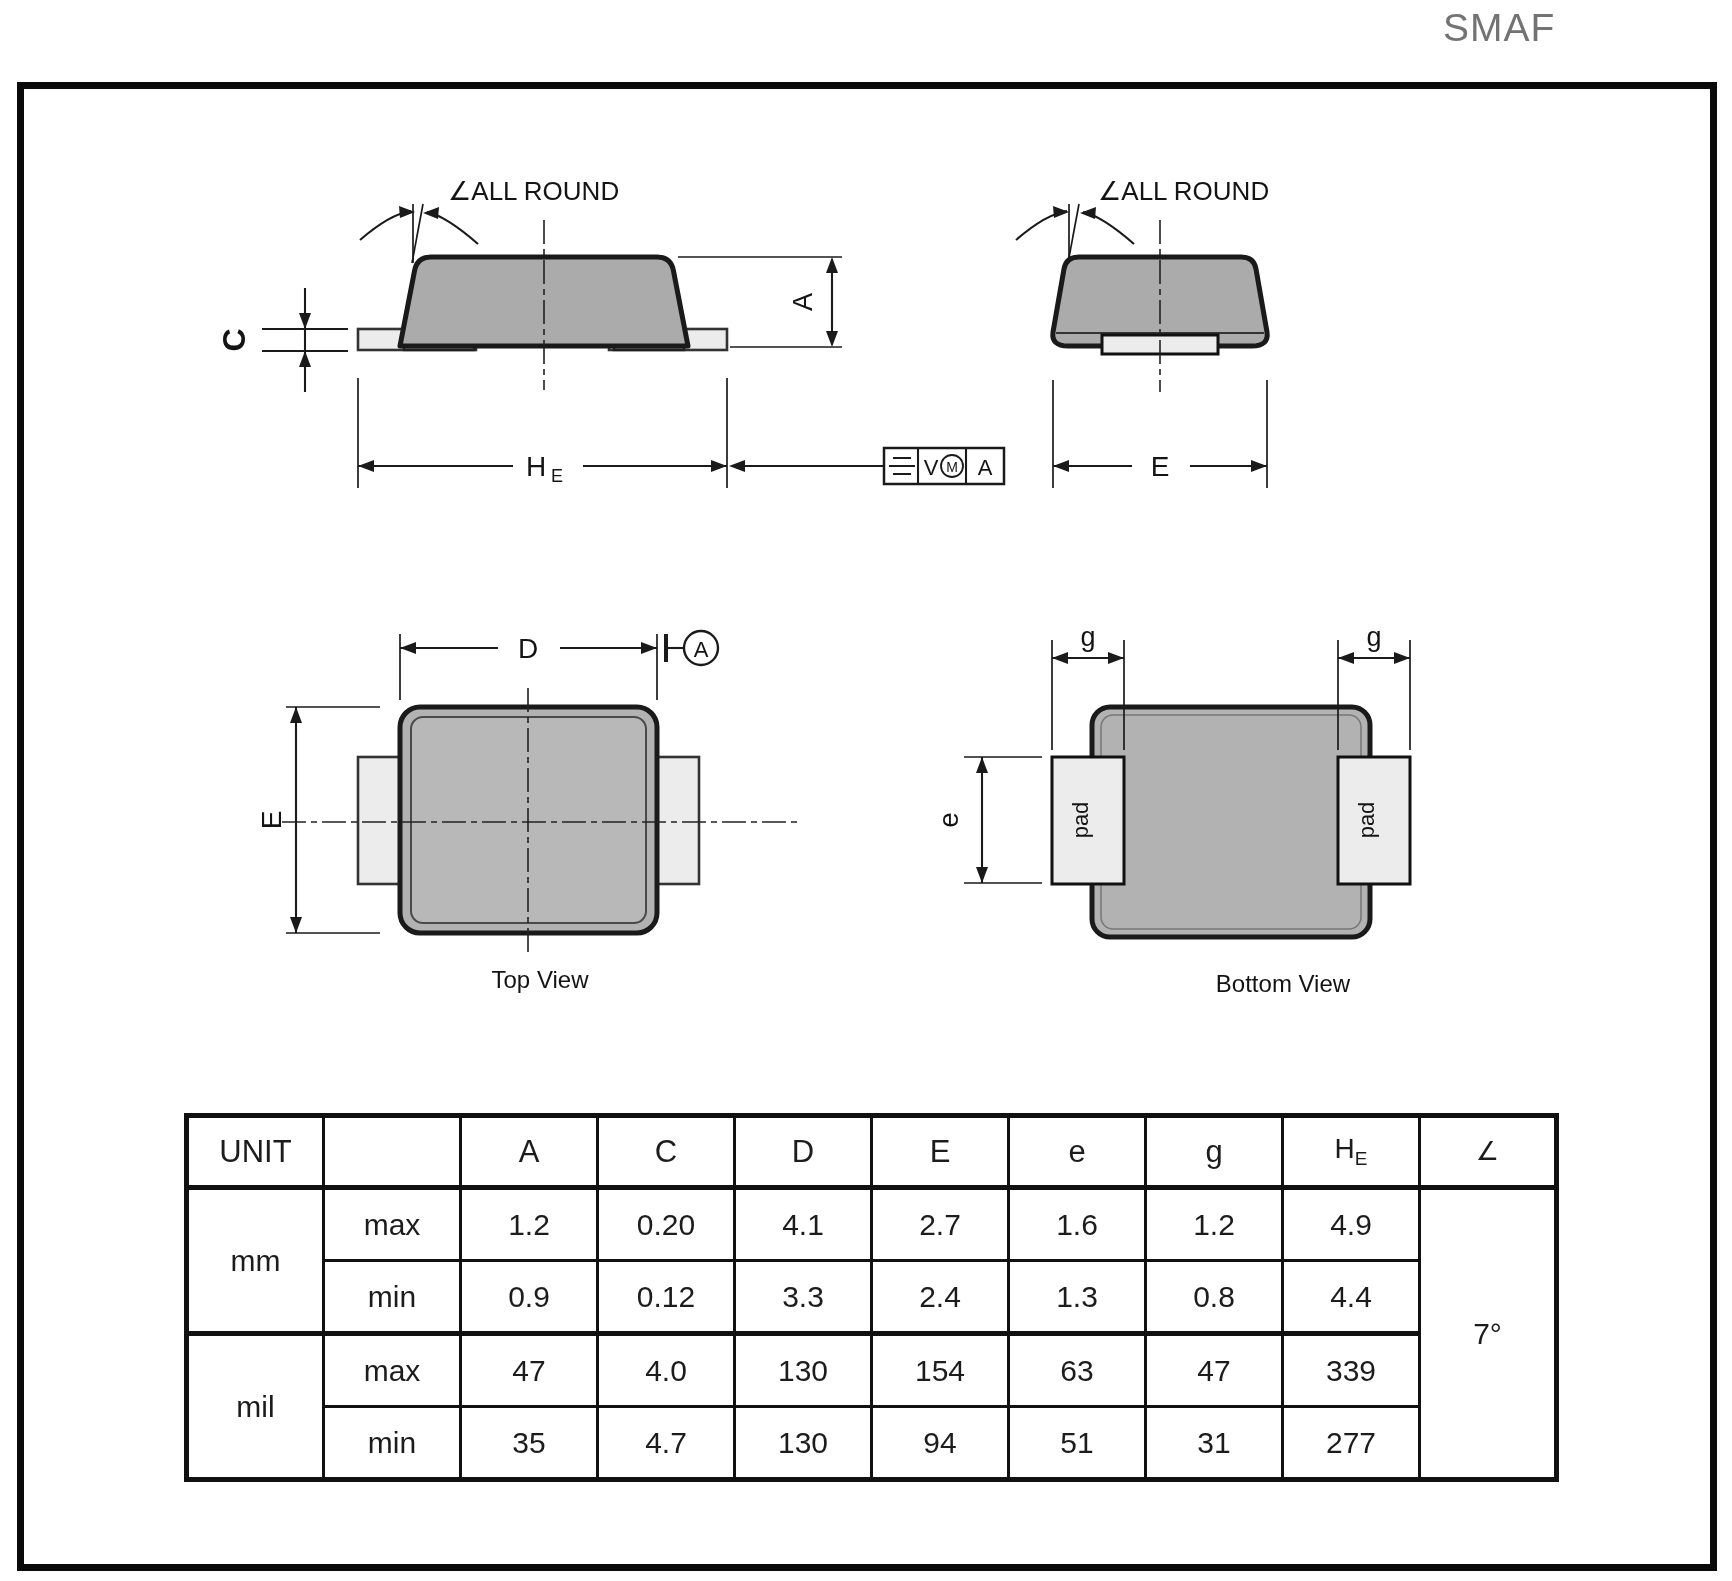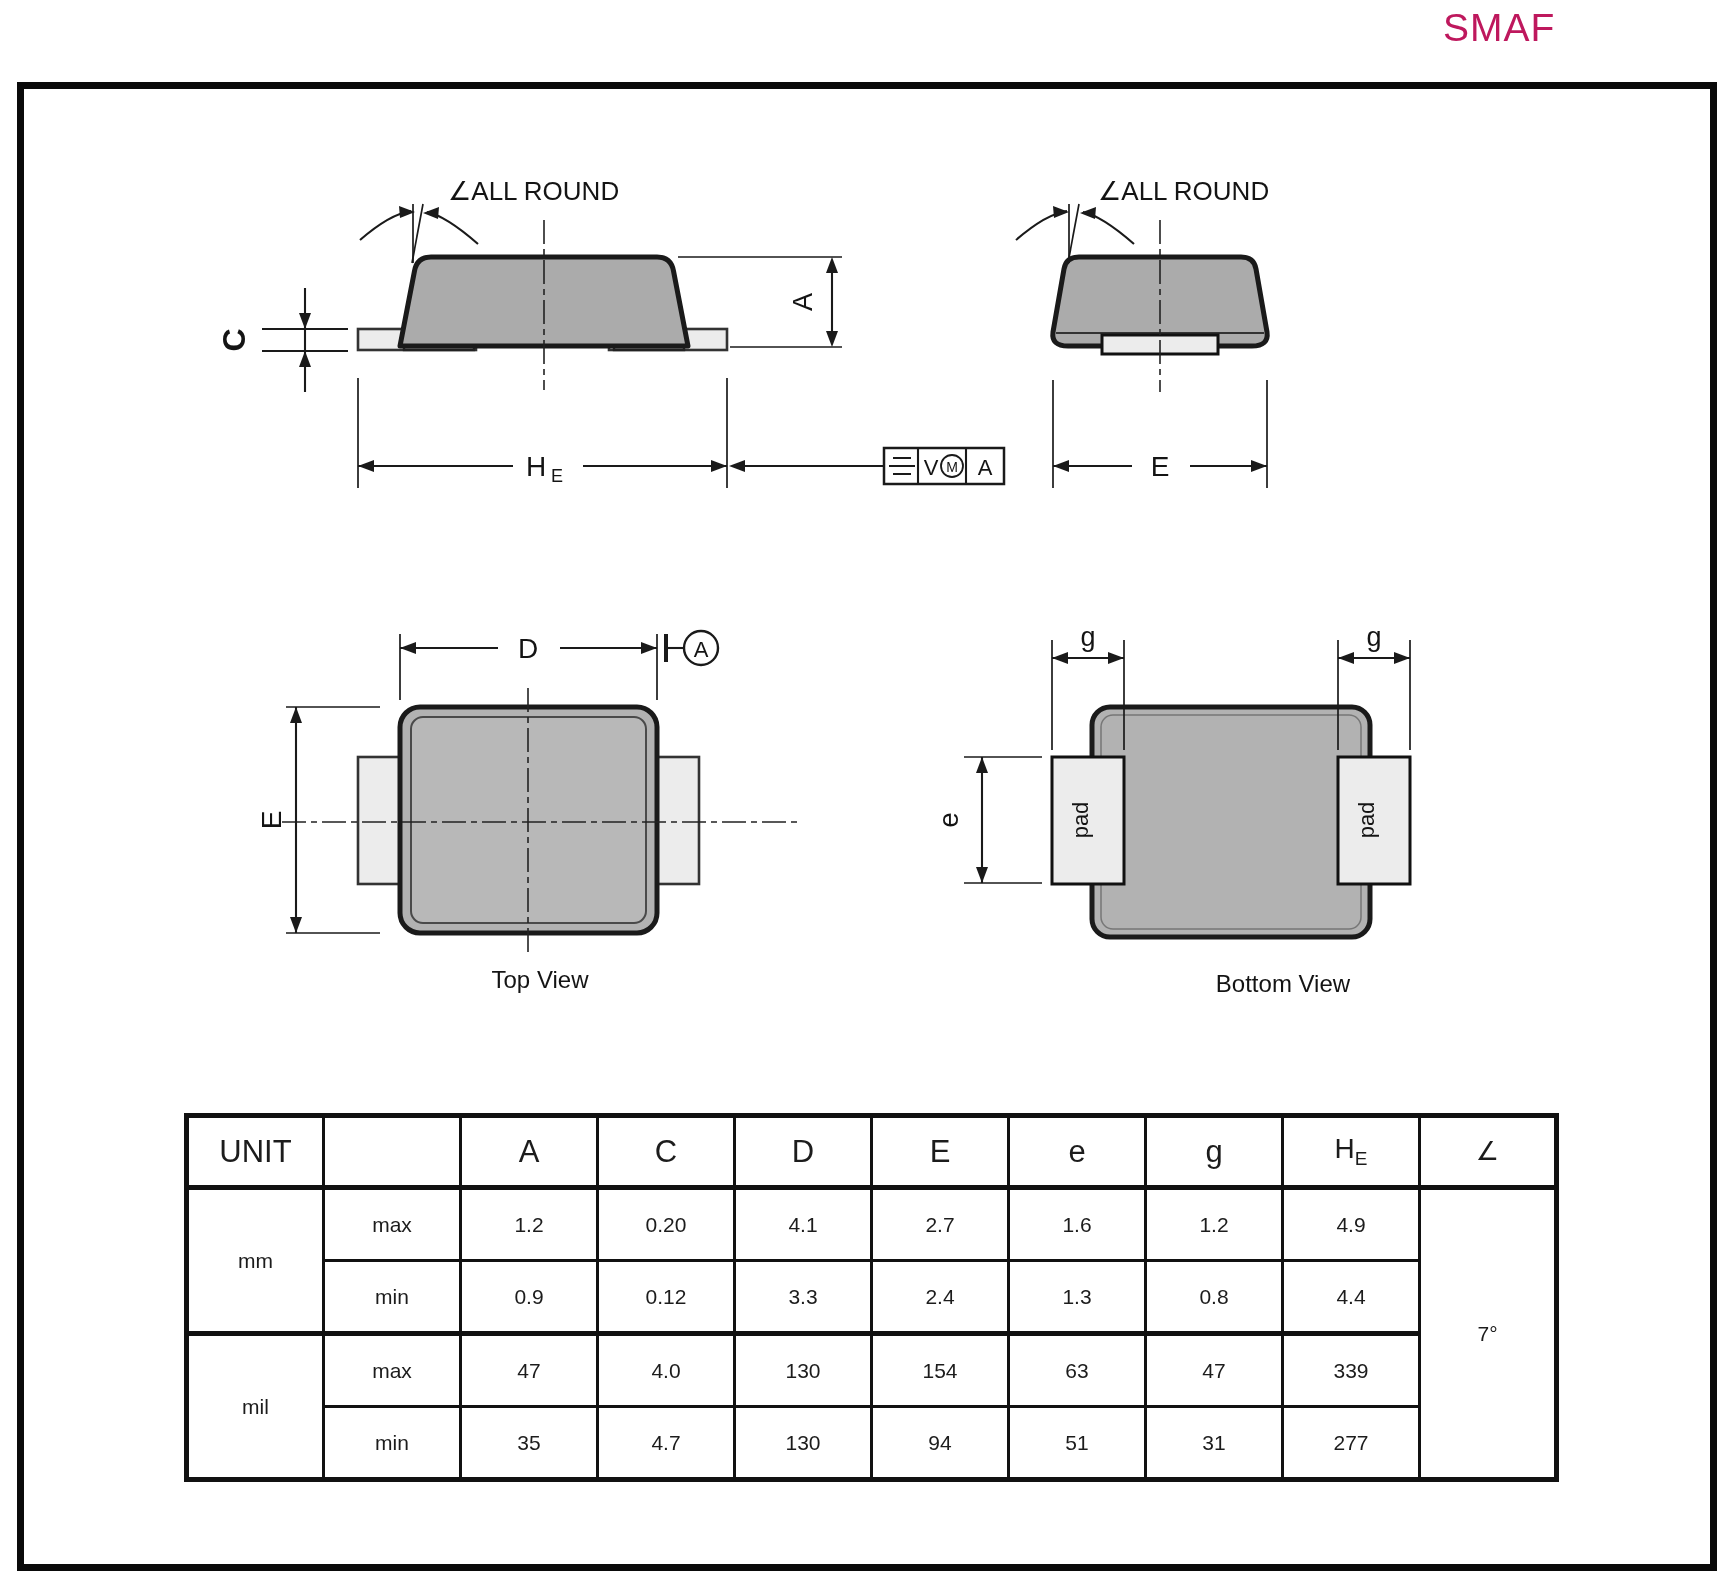--- a/index.html
+++ b/index.html
@@ -1,36 +1,36 @@
 <!DOCTYPE html>
 <html><head>
 <meta charset="utf-8">
 <style>
   html,body{margin:0;padding:0;background:#ffffff;width:1732px;height:1581px;overflow:hidden;}
   body{position:relative;font-family:"Liberation Sans",sans-serif;}
-  .title{position:absolute;left:1443px;top:6px;font-size:39px;font-weight:500;color:#be185d;letter-spacing:1px;}
+  .title{position:absolute;left:1443px;top:6px;font-size:39px;font-weight:500;color:#737373;letter-spacing:1px;}
   .frame{position:absolute;left:17px;top:82px;width:1700px;height:1489px;border:7px solid #0a0a0a;box-sizing:border-box;background:#ffffff;}
   svg.drawing{position:absolute;left:0;top:0;width:1732px;height:1581px;}
   svg text{font-family:"Liberation Sans",sans-serif;fill:#141414;}
   .dl{stroke:#1a1a1a;stroke-width:2.1;fill:none;}
   .xl{stroke:#1a1a1a;stroke-width:1.7;fill:none;}
   .cl{stroke:#222;stroke-width:1.6;fill:none;stroke-dasharray:24 5 6 5;}
   .arr{fill:#1a1a1a;stroke:none;}
   .body-fill{fill:#ababab;stroke:#1a1a1a;stroke-width:5;stroke-linejoin:round;}
   .body2-fill{fill:#b2b2b2;stroke:#1a1a1a;stroke-width:5;stroke-linejoin:round;}
   .lead-fill{fill:#ececec;stroke:#333;stroke-width:2.6;}
   .pad-fill{fill:#ececec;stroke:#111;stroke-width:3;}
   .foot-fill{fill:#909090;stroke:#222;stroke-width:2.4;}
   
   .dim-table{position:absolute;left:184px;top:1113px;border-collapse:collapse;table-layout:fixed;}
   .dim-table td,.dim-table th{border:3px solid #111;text-align:center;vertical-align:middle;
       font-weight:normal;color:#1c1c1c;padding:0;}
   .dim-table col{width:137px;}
   .hrow th{height:67px;font-size:31px;border-bottom-width:5px;}
-  .drow td{height:69px;font-size:21px;}
+  .drow td{height:69px;font-size:30px;}
   .unitcell{font-size:32px;}
   .bound{font-size:29px;}
   .sep-top td{border-top-width:5px;}
   .dim-table{border:5px solid #111;padding-left:24px;}
   sub.he{font-size:19px;}
 </style>
 </head>
 <body>
 
 <div class="title">SMAF</div>

